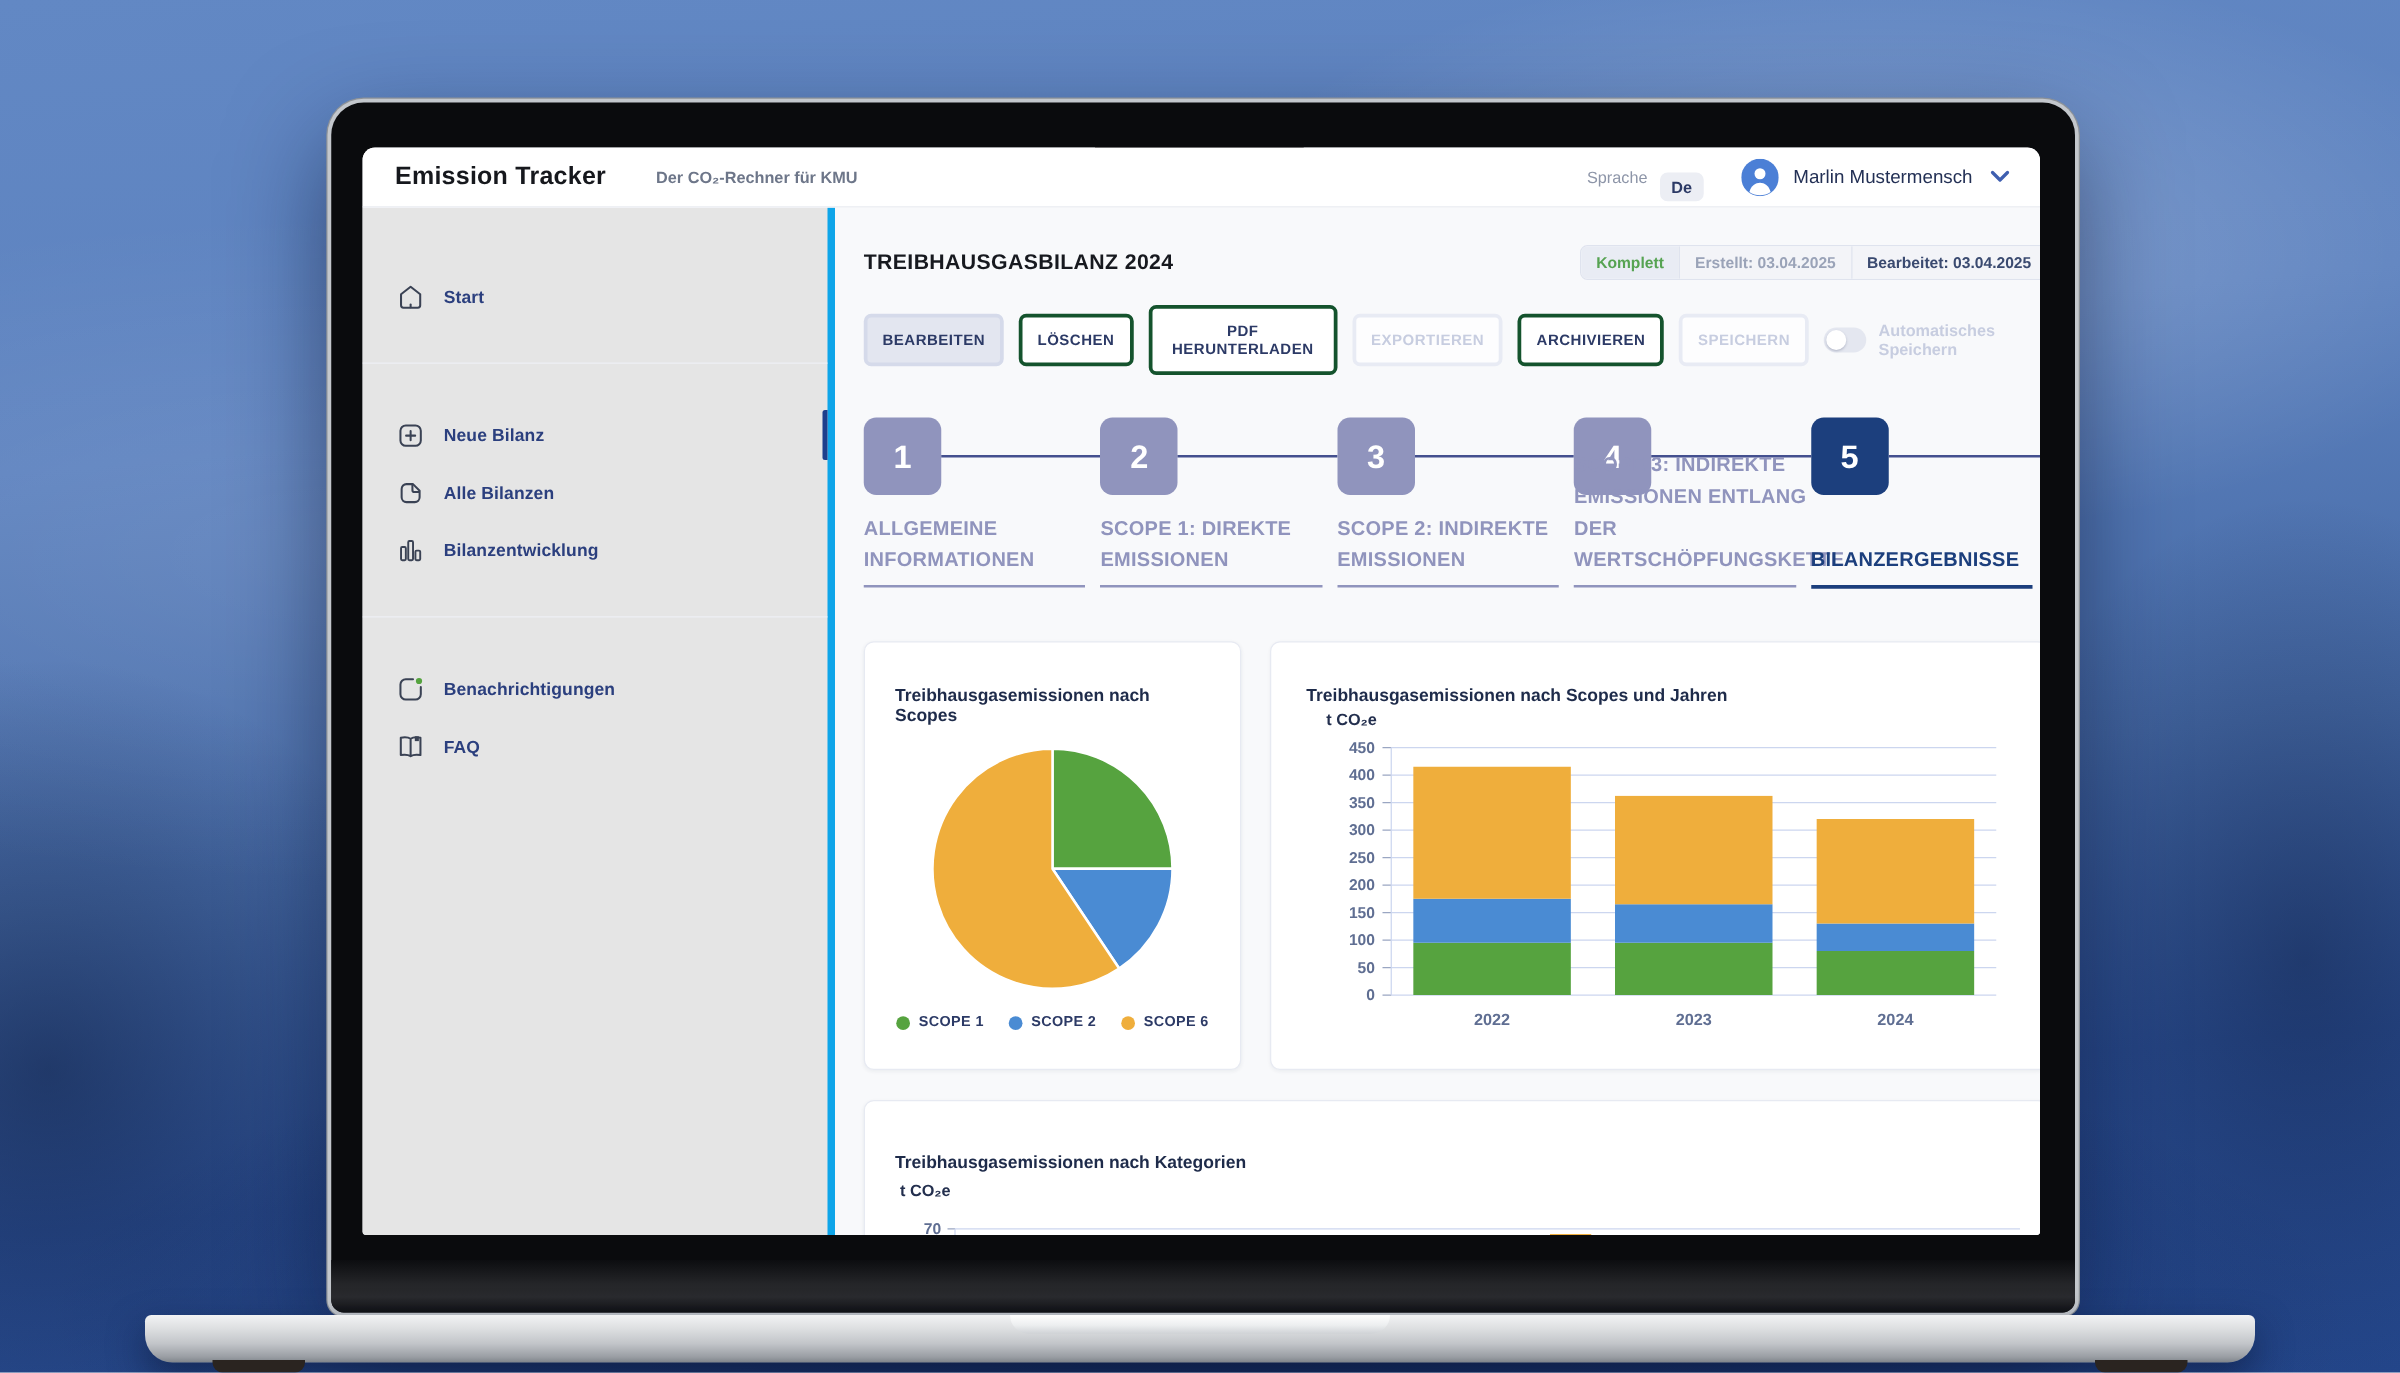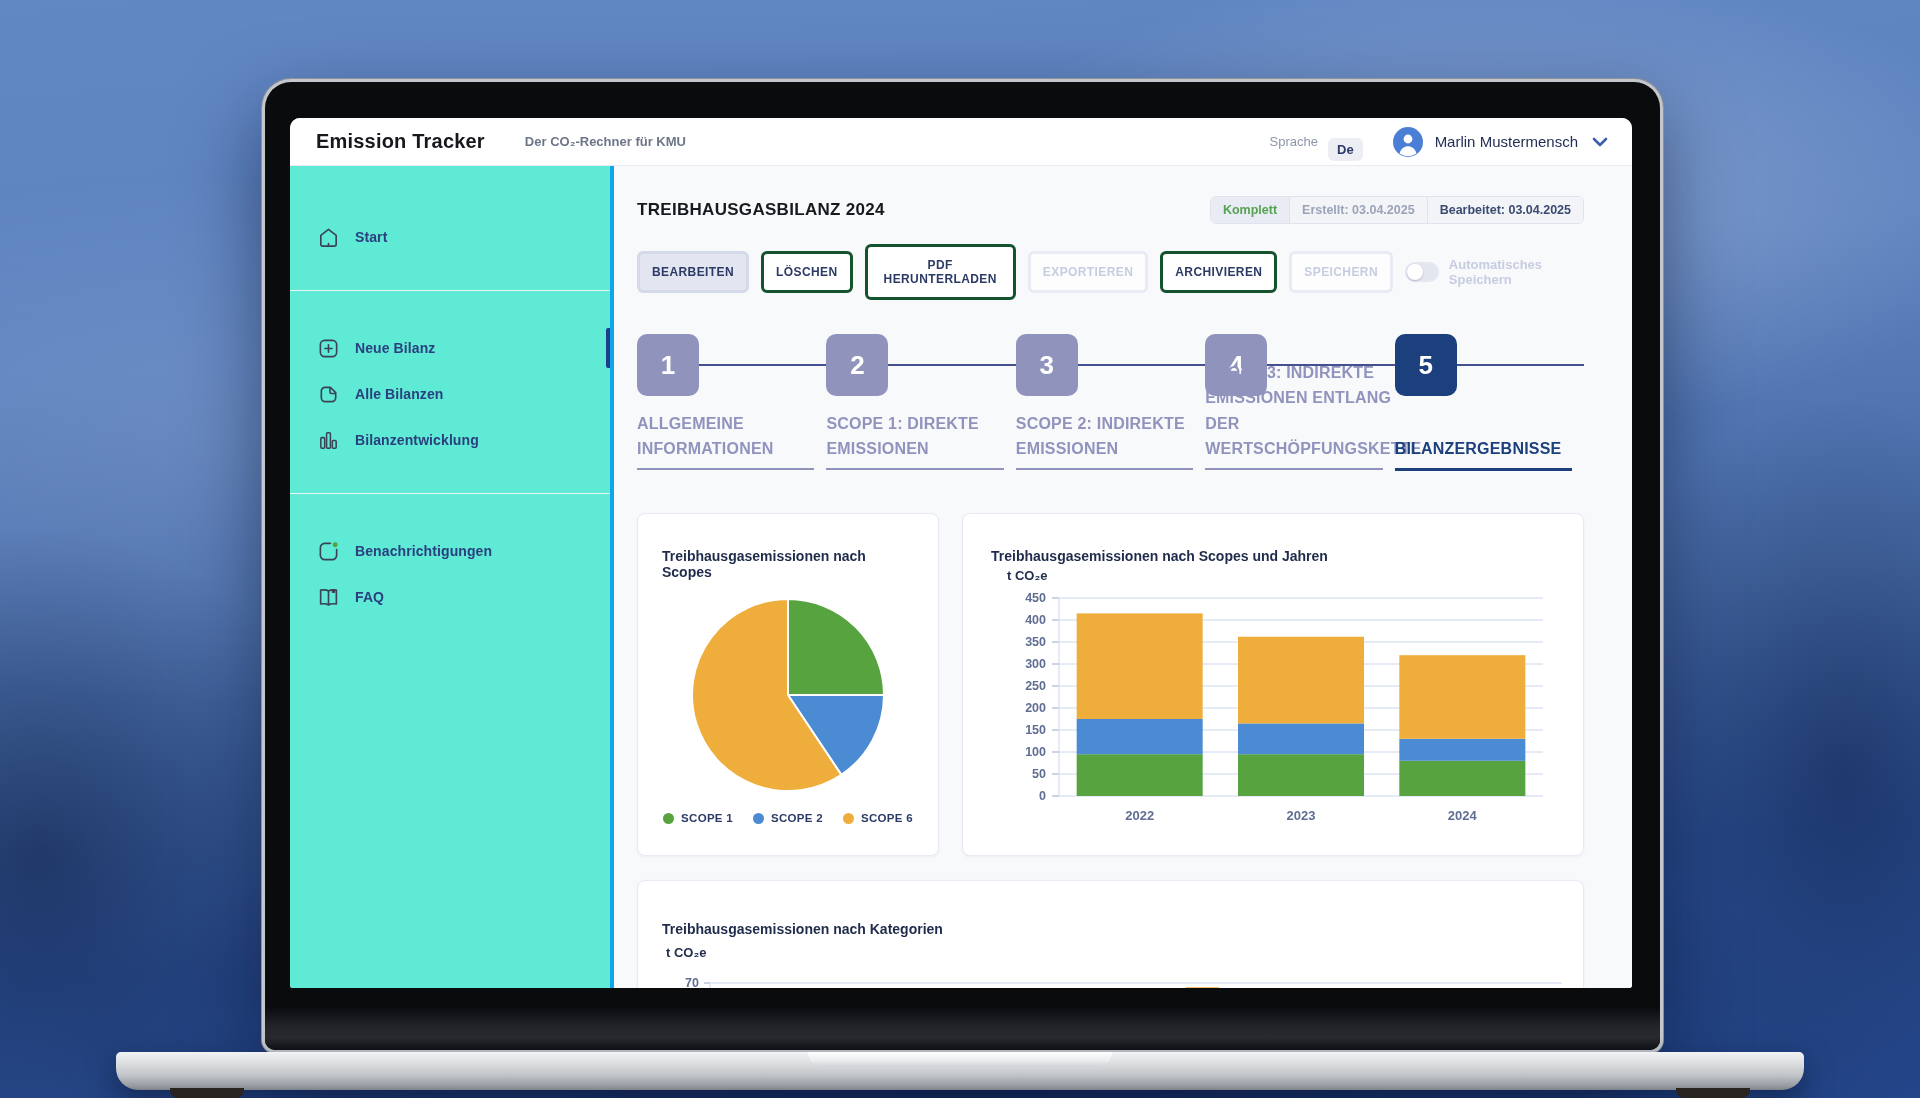--- a/index.html
+++ b/index.html
@@ -40,21 +40,21 @@
   .tagline{font-size:13px;color:#6d7689;margin-left:40px;font-weight:600;}
   .hspacer{flex:1}
   .lang-label{font-size:13px;color:#8d95a8;margin-right:10px;}
   .lang-chip{font-size:13px;font-weight:bold;color:#2c3a66;background:#eceef4;border-radius:6px;
        padding:4px 9px;margin-right:30px;cursor:pointer;margin-top:16px;}
   .avatar{width:30px;height:30px;border-radius:50%;margin-right:12px;flex:0 0 auto;}
   .user-name{font-size:15px;font-weight:normal;color:#233055;margin-right:14px;}
   .app-body{display:flex;height:822px;}
 
   
-  .sidebar{width:324px;background:#5eead4;border-right:4px solid #0ea5e9;box-sizing:border-box;
+  .sidebar{width:378px;background:#e5e5e5;border-right:6px solid #0ea5e9;box-sizing:border-box;
        padding-top:48px;position:relative;}
   .side-item{position:relative;display:flex;align-items:center;gap:15px;height:46px;
        padding-left:27px;cursor:pointer;}
   .side-item .lbl{font-size:14px;font-weight:bold;color:#2b3f7e;letter-spacing:.1px;}
   .side-item.active .bar{position:absolute;right:0;top:3px;width:4px;height:40px;
        background:#1d3f8c;border-radius:2px 0 0 2px;}
   .side-sep{border-top:1px solid #eef0f5;margin:30px 0 34px 0;}
   .icon-wrap{width:23px;height:23px;flex:0 0 auto;}
 
   

